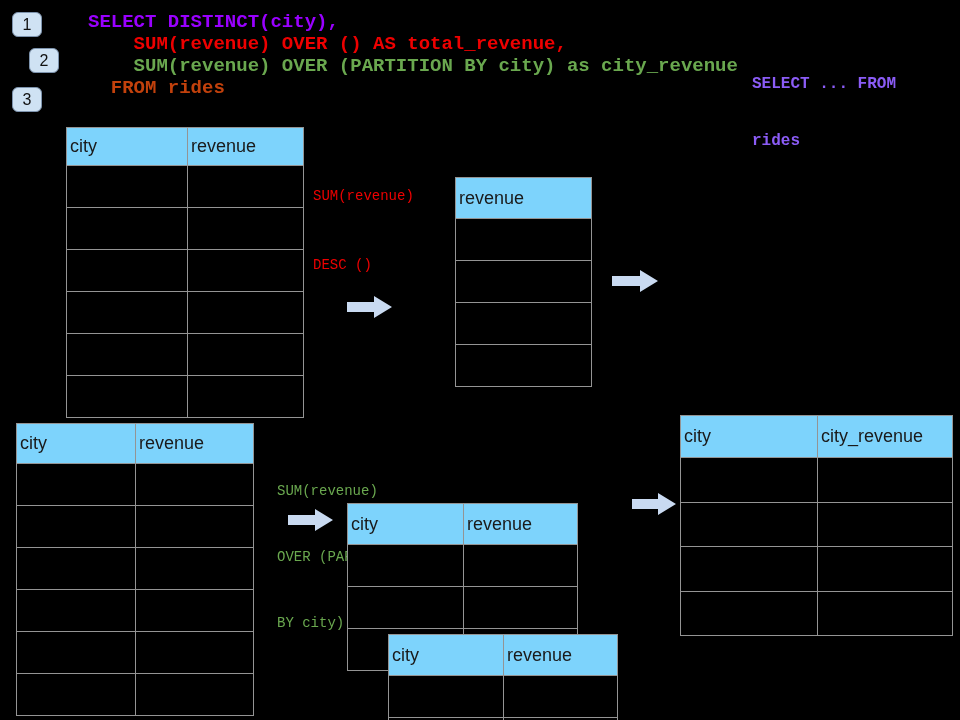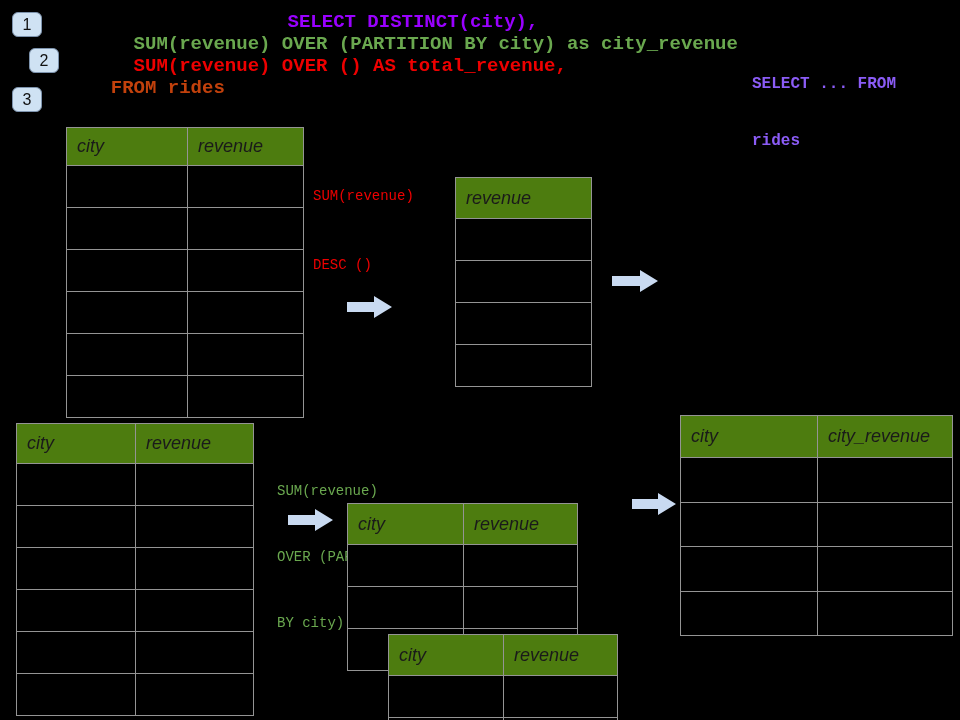--- a/index.html
+++ b/index.html
@@ -71,27 +71,26 @@
     border-top: 1px solid #949494;
     border-left: 1px solid #949494;
   }
   .tcell {
     box-sizing: border-box;
     border-right: 1px solid #949494;
     border-bottom: 1px solid #949494;
   }
   .th {
     height: var(--hh);
-    background: #4d7c0f;
+    background: #7dd3fc;
     color: #1a1a1a;
     display: flex;
     align-items: center;
-    padding-left: 10px;
+    padding-left: 3px;
     font-size: 18px;
-    font-style: italic;
   }
   .td {
     height: var(--rh);
     background: #000000;
   }
 
   .arrow { position: absolute; }
 </style>
 </head>
 <body>
@@ -102,23 +101,23 @@
     <span>1</span>
   </div>
   <div class="badge" style="left:29px; top:48px;">
     <span>2</span>
   </div>
   <div class="badge" style="left:12px; top:87px;">
     <span>3</span>
   </div>
 
   <div class="code">
-    <div class="code-line" style="color: rgb(153, 0, 255); text-align: center;">SELECT DISTINCT(city),</div>
+    <div class="code-line" style="color: rgb(153, 0, 255);">SELECT DISTINCT(city),</div>
+    <div class="code-line" style="color: rgb(238, 0, 0);">    SUM(revenue) OVER () AS total_revenue,</div>
     <div class="code-line" style="color: rgb(106, 168, 79);">    SUM(revenue) OVER (PARTITION BY city) as city_revenue</div>
-    <div class="code-line" style="color: rgb(238, 0, 0);">    SUM(revenue) OVER () AS total_revenue,</div>
     <div class="code-line" style="color: #c2410c;">  FROM rides</div>
   </div>
 
   <div class="side-note" style="color: #8b5cf6;">
     <div>SELECT ... FROM</div>
     <div>rides</div>
   </div>
 
   <div class="dtable" style="--cols:121px 116px; --hh:38px; --rh:42px; left:66px; top:127px;">
       <div class="tcell th">city</div>

